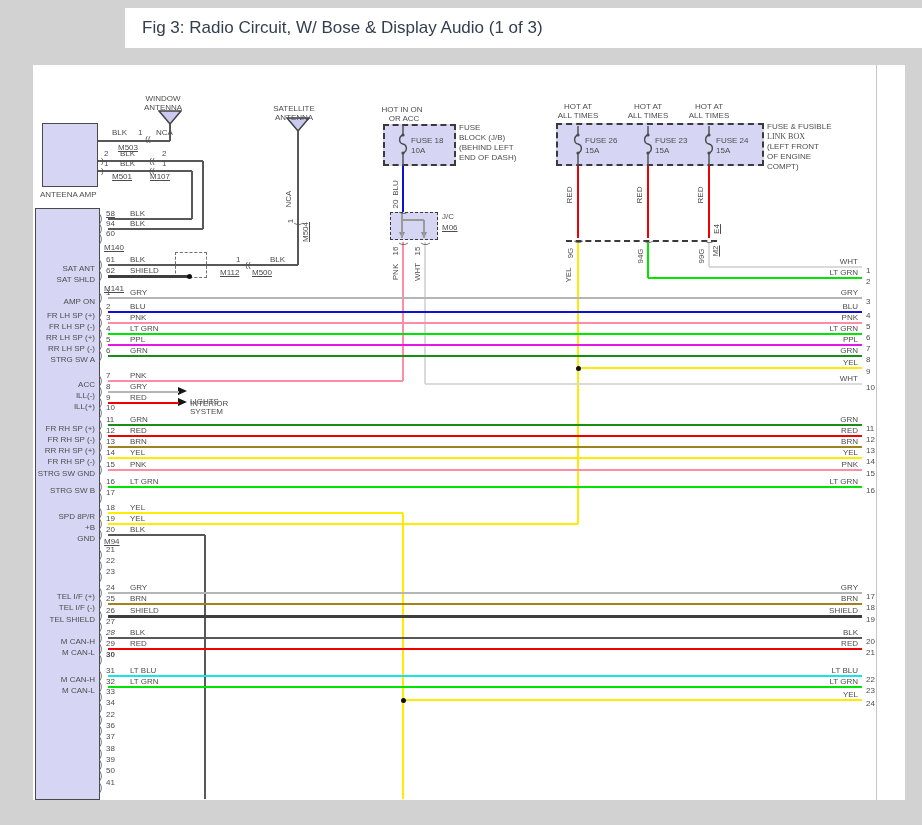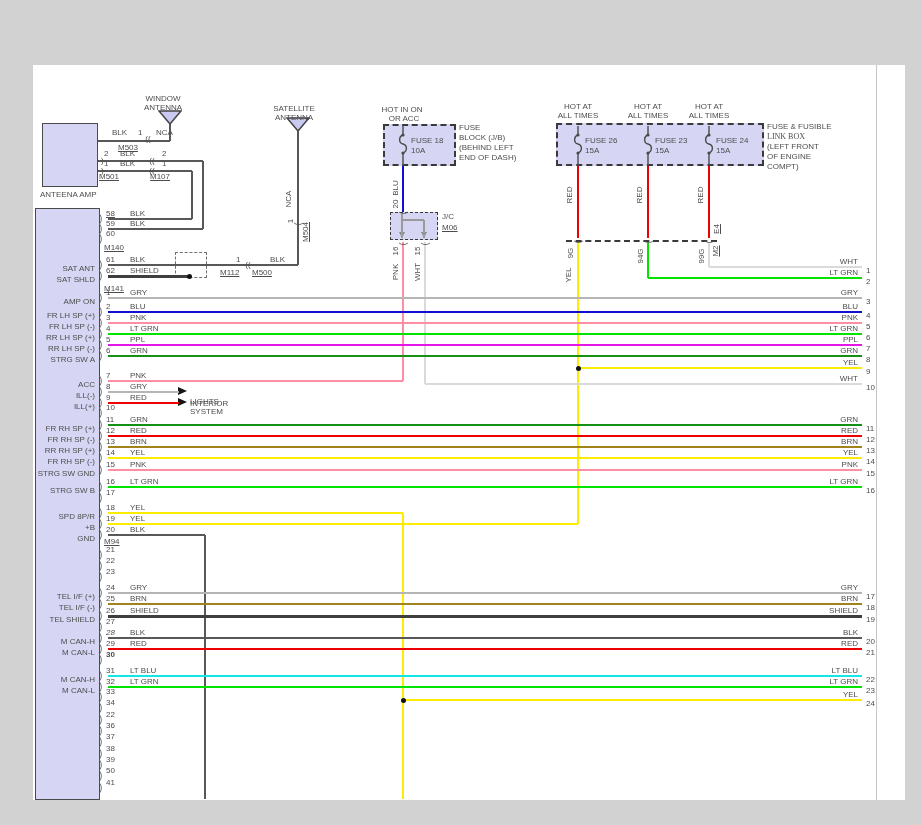--- a/index.html
+++ b/index.html
@@ -28,20 +28,23 @@
   .dot{position:absolute;width:5px;height:5px;border-radius:50%;background:#101010;}
   .r-arrow{position:absolute;width:0;height:0;border-top:4.5px solid transparent;border-bottom:4.5px solid transparent;border-left:9px solid #151515;}
   .d-arrow{position:absolute;width:0;height:0;border-left:3.5px solid transparent;border-right:3.5px solid transparent;border-top:6px solid #8a8a8a;}
   .ant{position:absolute;}
   .fuse-sym{position:absolute;}
 </style>
 </head>
 <body>
 
 <div id="stage">
+  <div class="titlebar">
+    <div class="title">Fig 3: Radio Circuit, W/ Bose &amp; Display Audio (1 of 3)</div>
+  </div>
 
   <div class="paper"></div>
   <div id="edge-line"></div>
 
   <div class="box" id="amp-box"></div>
   <div class="box" id="left-box"></div>
   <div class="box dashed" id="fuse18-box"></div>
   <div class="box dashed" id="fusebox"></div>
   <div class="box dashed" id="m06-box"></div>
   <div id="shield-box"></div>
@@ -135,21 +138,21 @@
     <div class="wire" style="left: 648px; top: 277px; width: 214px; height: 2px; background: rgb(0, 228, 0);"></div>
     <div class="wire" style="left: 578px; top: 367px; width: 284px; height: 2px; background: rgb(252, 237, 0);"></div>
     <div class="wire" style="left: 425px; top: 383px; width: 437px; height: 2px; background: rgb(218, 218, 218);"></div>
     <div class="dot" style="left: 575.5px; top: 365.5px;"></div>
     <div class="dot" style="left: 400.5px; top: 697.5px;"></div>
     <div class="dot" style="left: 186.5px; top: 273.5px;"></div>
     <div class="arc" style="left: 99px; top: 219px;">)</div>
     <div class="lbl" style="left: 106px; top: 214px; text-decoration: underline;">58</div>
     <div class="lbl" style="left: 130px; top: 214px;">BLK</div>
     <div class="arc" style="left: 99px; top: 229px;">)</div>
-    <div class="lbl" style="left: 106px; top: 224px;">59</div>
+    <div class="lbl" style="left: 106px; top: 224px;">94</div>
     <div class="lbl" style="left: 130px; top: 224px;">BLK</div>
     <div class="arc" style="left: 99px; top: 239px;">)</div>
     <div class="lbl" style="left: 106px; top: 234px;">60</div>
     <div class="arc" style="left: 99px; top: 265px;">)</div>
     <div class="lbl" style="left: 106px; top: 260px;">61</div>
     <div class="lbl" style="left: 130px; top: 260px;">BLK</div>
     <div class="lbl" style="left: 37px; top: 269px; width: 58px; text-align: right;">SAT ANT</div>
     <div class="arc" style="left: 99px; top: 276px;">)</div>
     <div class="lbl" style="left: 106px; top: 271px;">62</div>
     <div class="lbl" style="left: 130px; top: 271px;">SHIELD</div>
@@ -345,21 +348,21 @@
     <div class="lbl" style="left: 156px; top: 133px;">NCA</div>
     <div class="lbl u" style="left: 118px; top: 148px;">M503</div>
     <div class="lbl" style="left: 104px; top: 154px;">2</div>
     <div class="lbl" style="left: 120px; top: 154px;">BLK</div>
     <div class="lbl" style="left: 162px; top: 154px;">2</div>
     <div class="lbl c" style="left: 152px; top: 161px;">((</div>
     <div class="lbl" style="left: 104px; top: 164px;">1</div>
     <div class="lbl" style="left: 120px; top: 164px;">BLK</div>
     <div class="lbl" style="left: 162px; top: 164px;">1</div>
     <div class="lbl c" style="left: 152px; top: 171px;">((</div>
-    <div class="lbl u" style="left: 99px; top: 177px;">M501</div>
+    <div class="lbl u" style="left: 112px; top: 177px;">M501</div>
     <div class="lbl u" style="left: 150px; top: 177px;">M107</div>
     <div class="lbl" style="left: 101px; top: 161px;">)</div>
     <div class="lbl" style="left: 101px; top: 171px;">)</div>
     <div class="lbl v" style="left: 289px; top: 199px;">NCA</div>
     <div class="lbl v" style="left: 291px; top: 221px;">1</div>
     <div class="lbl v u" style="left: 306px; top: 232px;">M504</div>
     <div class="lbl" style="left: 270px; top: 260px;">BLK</div>
     <div class="lbl" style="left: 236px; top: 260px;">1</div>
     <div class="lbl c" style="left: 248px; top: 265px;">((</div>
     <div class="lbl u" style="left: 220px; top: 273px;">M112</div>

